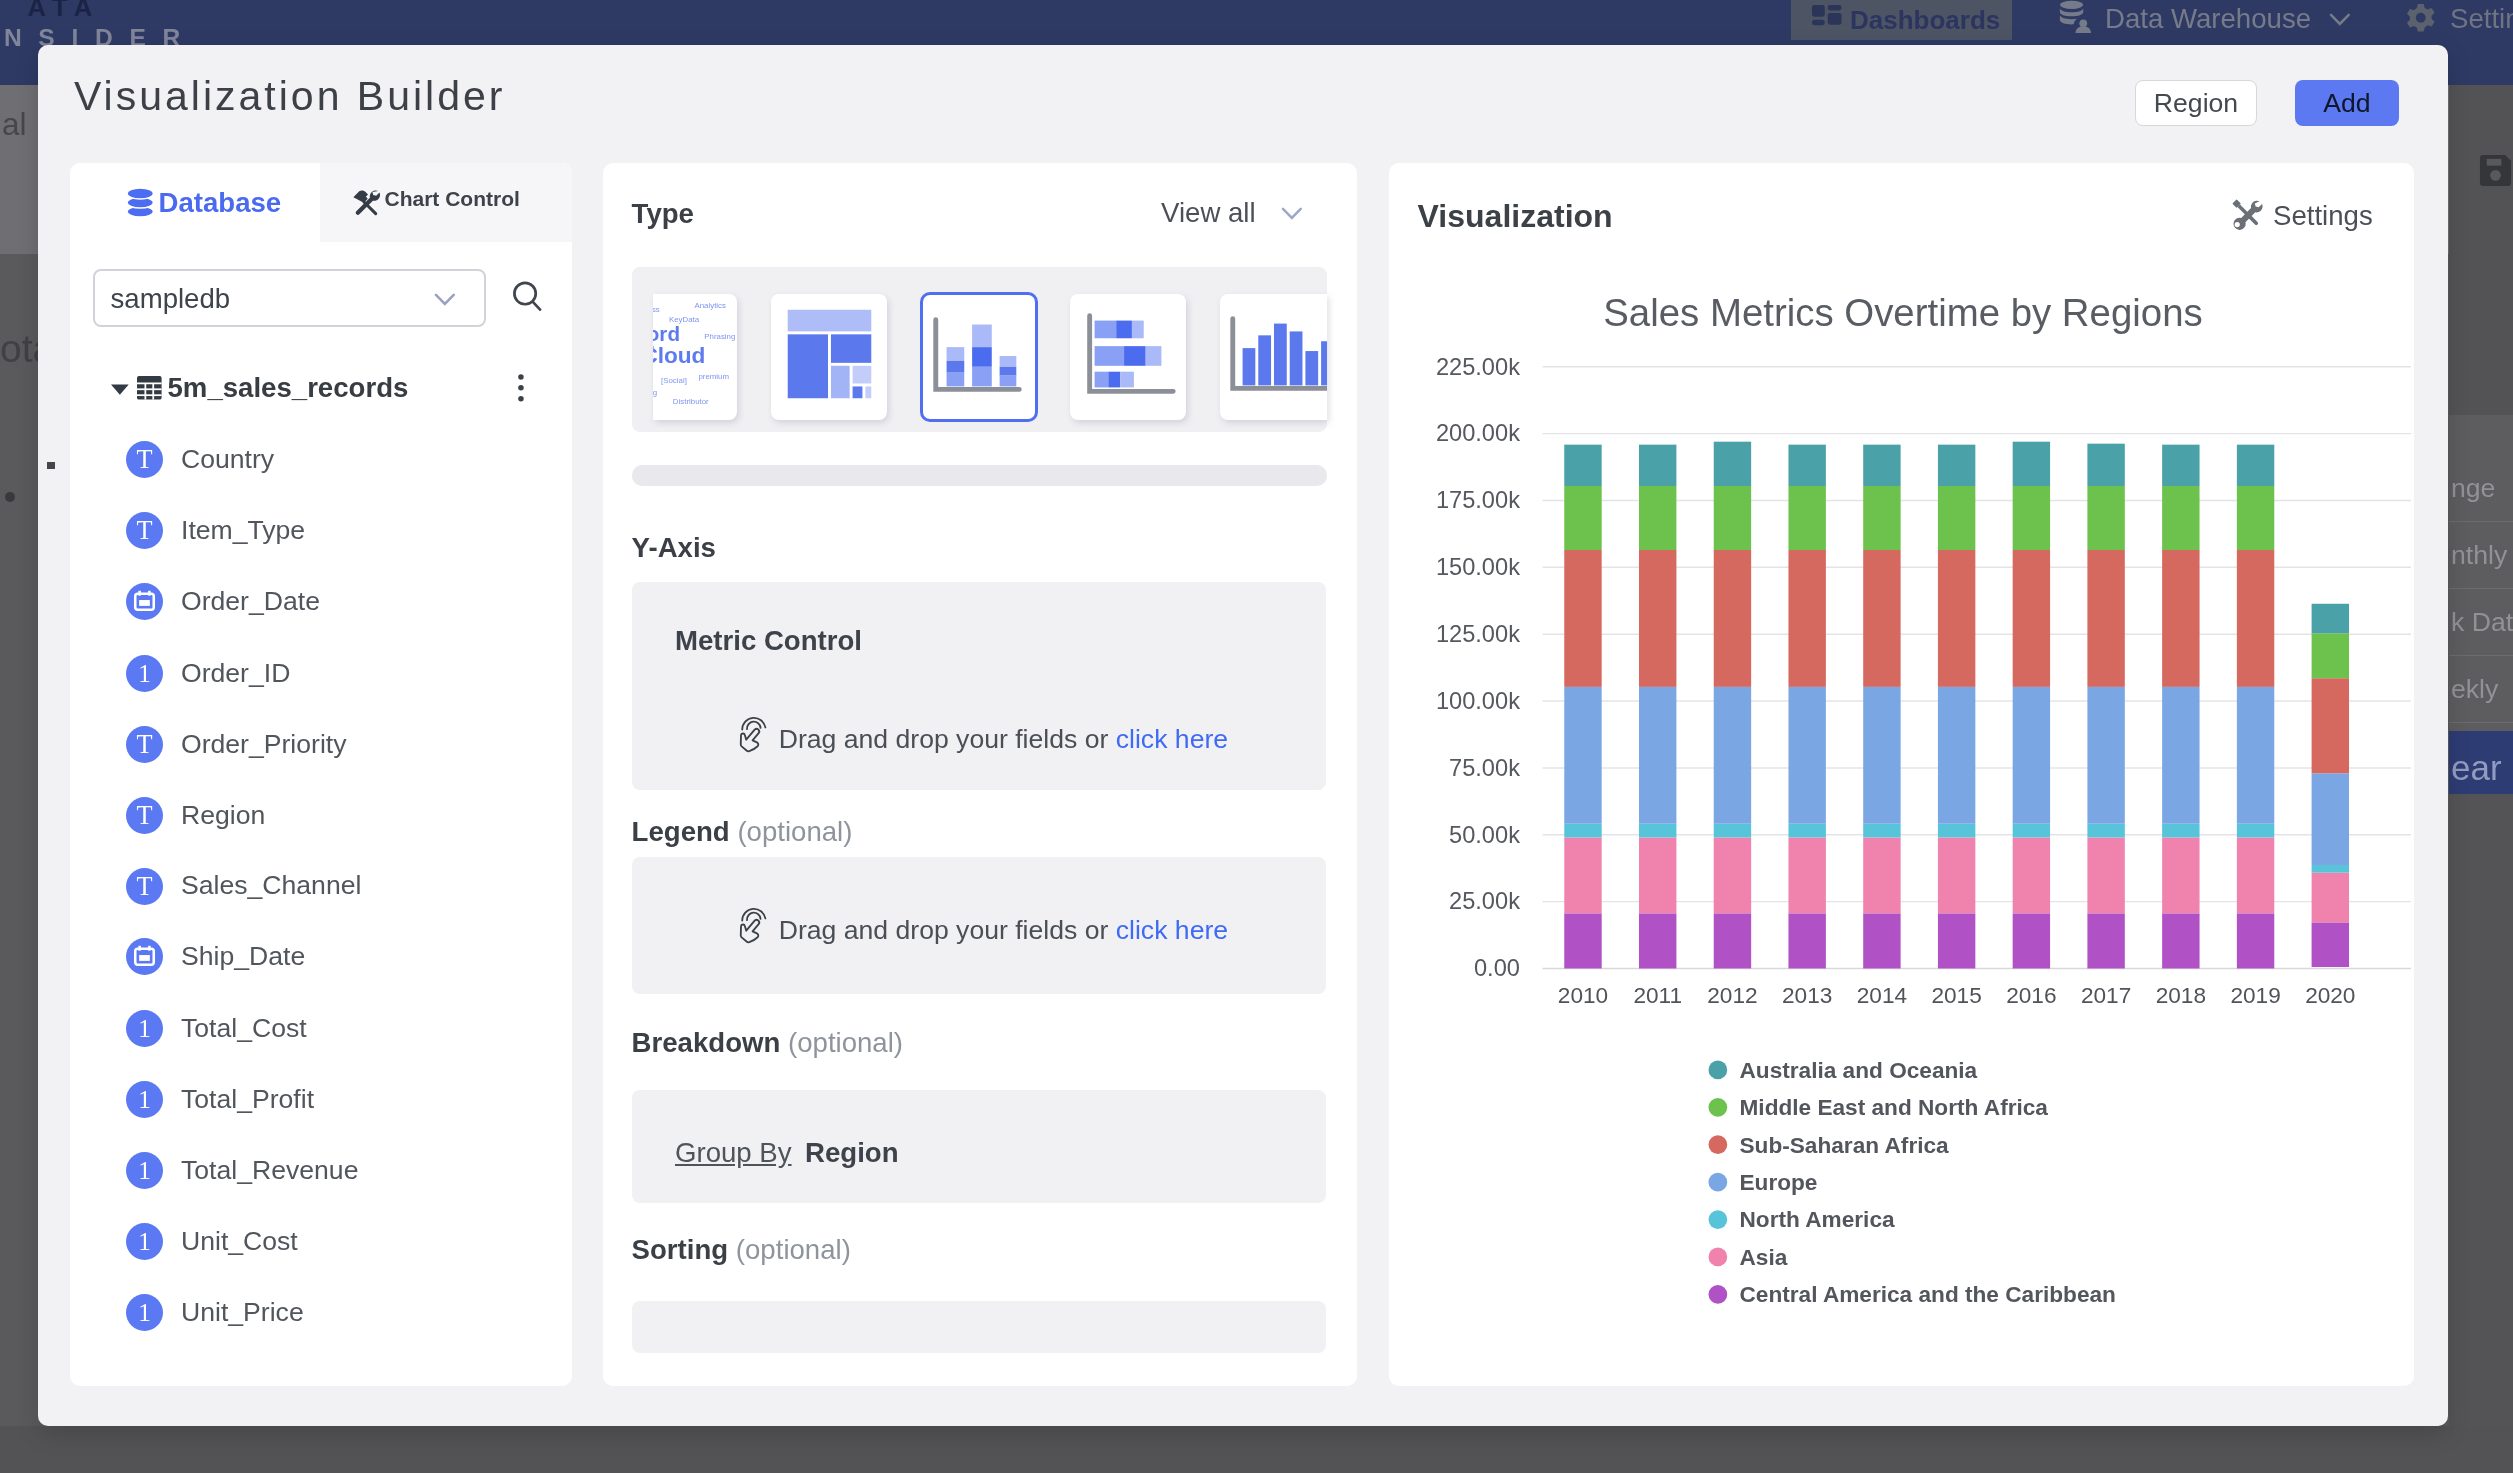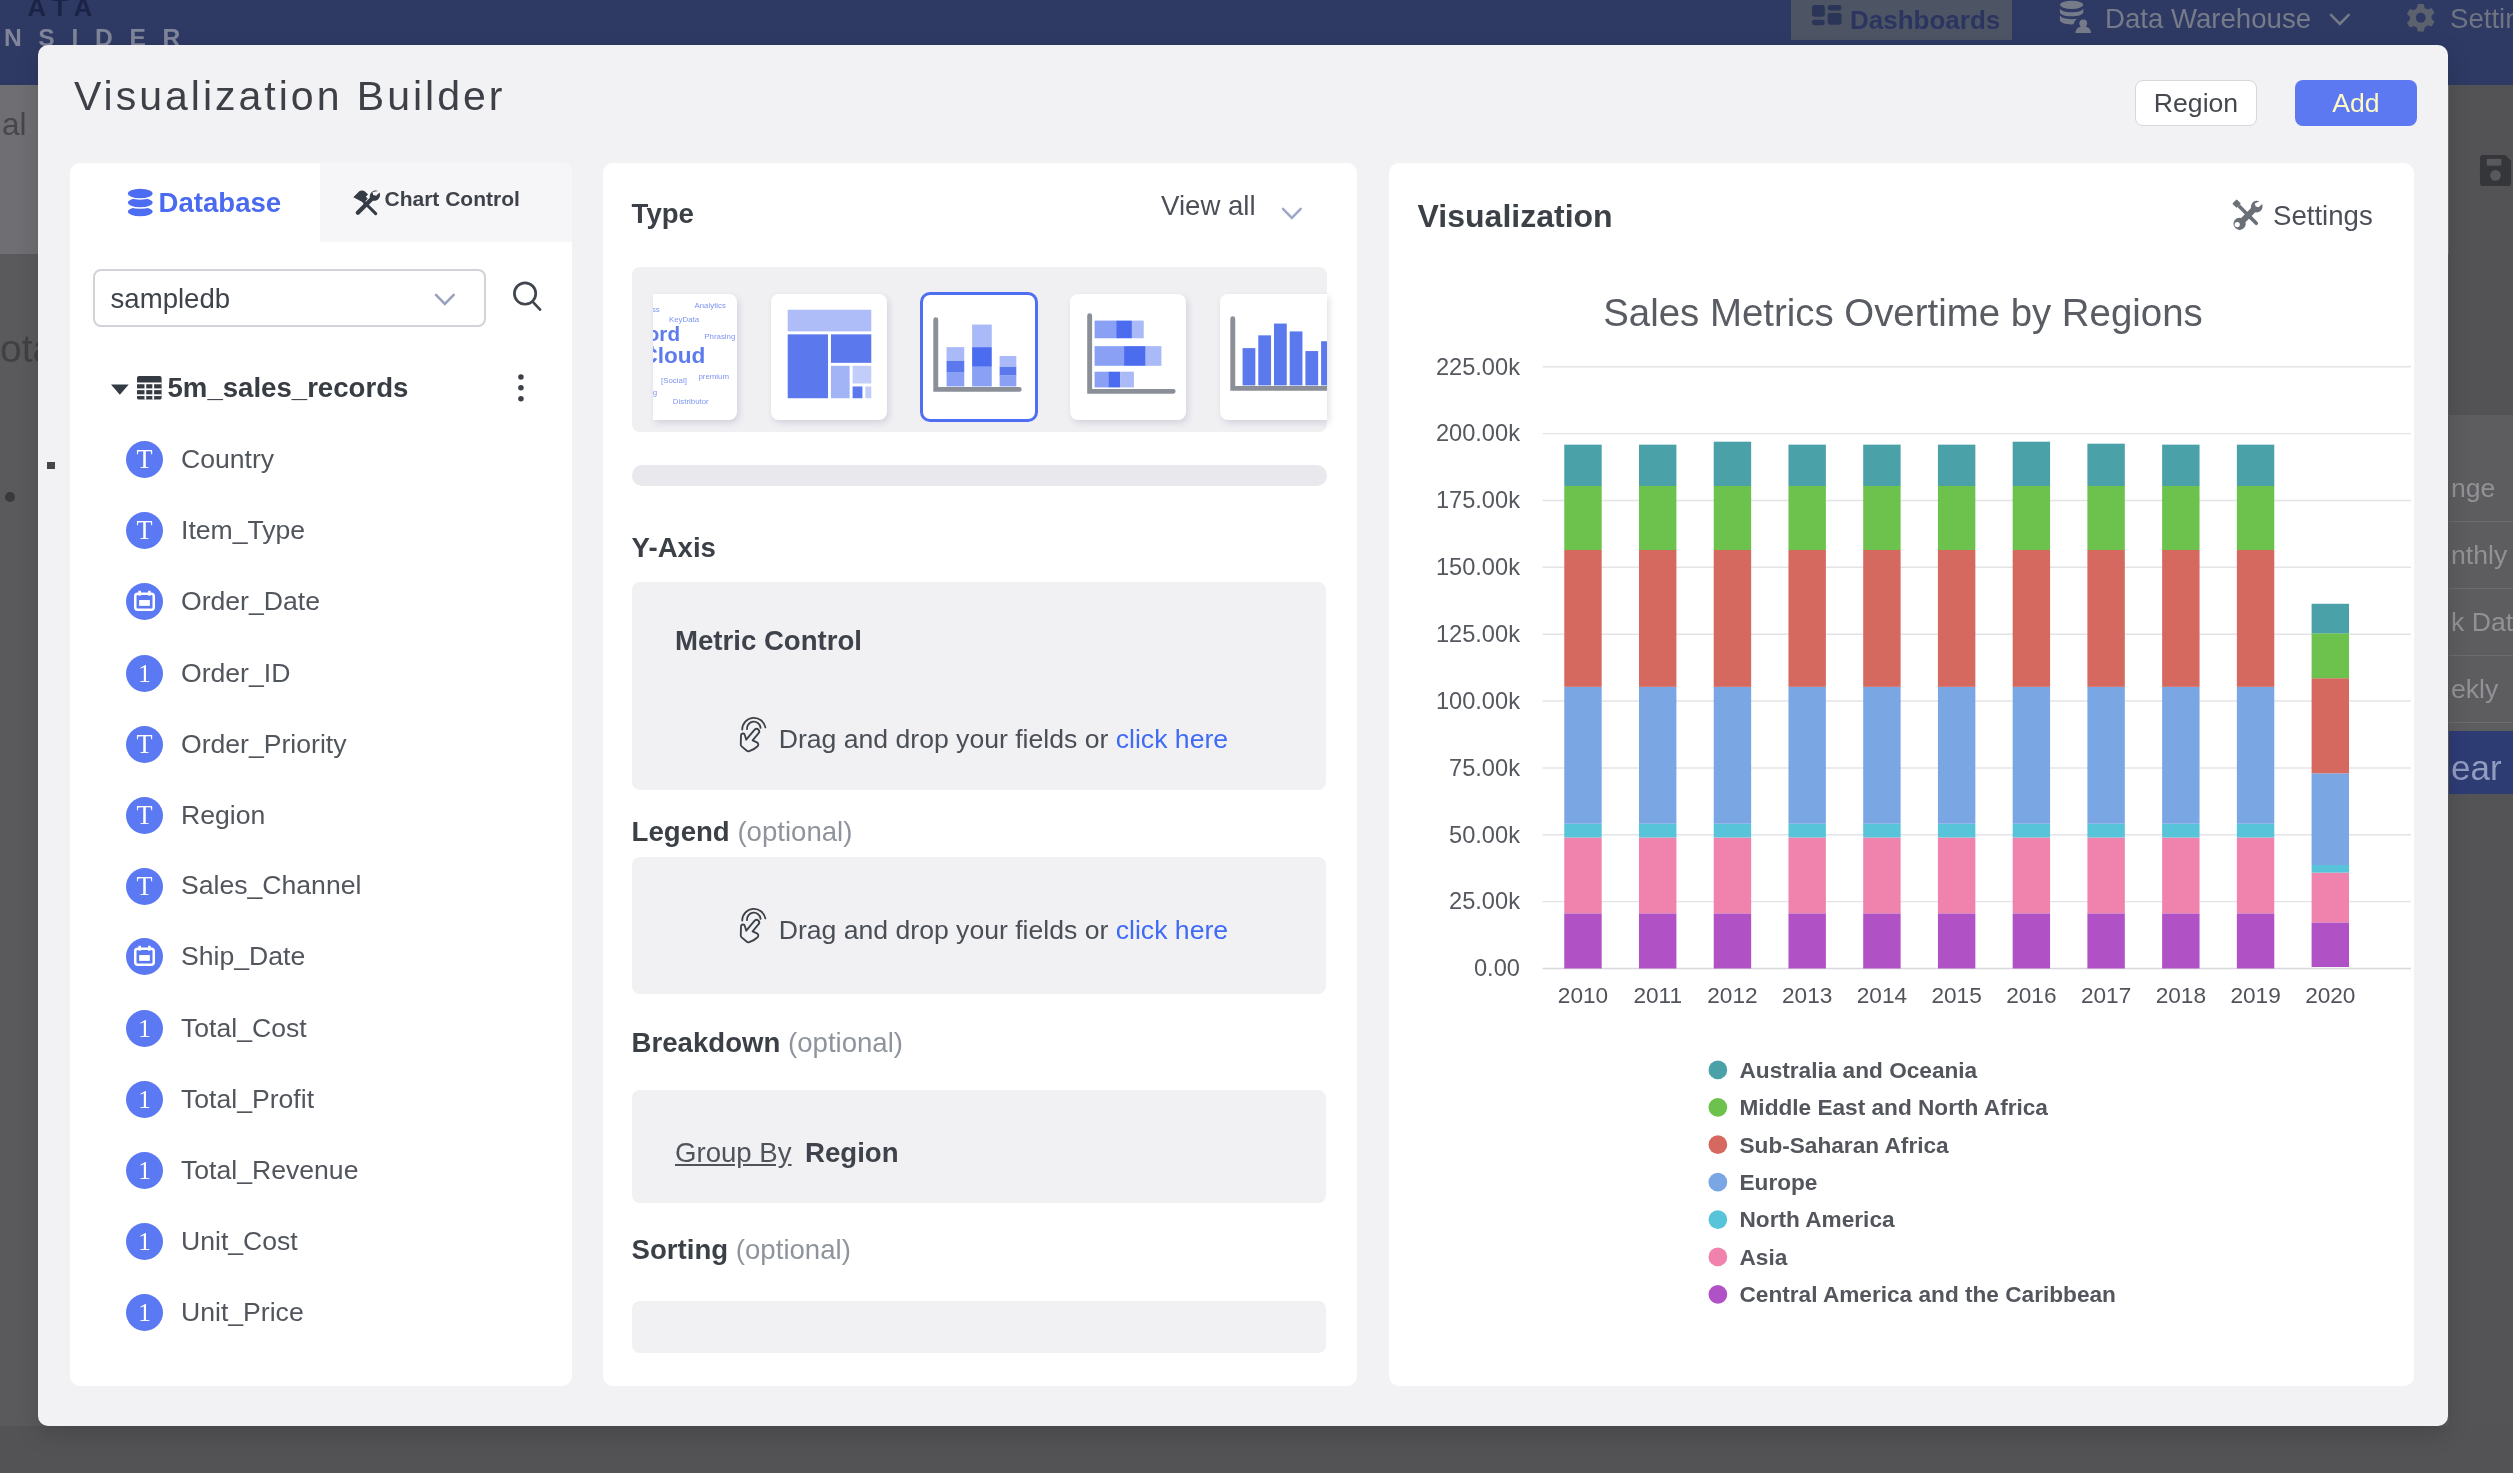--- a/index.html
+++ b/index.html
@@ -72,21 +72,21 @@
 <div class="abs" style="left:2449px;top:731px;width:65px;height:63px;background:#2e3c74"></div>
 <div class="abs" style="left:2451px;top:748px;font-size:35px;color:#929bc0">ear</div>
 <div class="abs" style="left:2449px;top:521px;width:65px;height:1px;background:#6c6c70"></div>
 <div class="abs" style="left:2449px;top:588px;width:65px;height:1px;background:#6c6c70"></div>
 <div class="abs" style="left:2449px;top:655px;width:65px;height:1px;background:#6c6c70"></div>
 <div class="abs" style="left:2449px;top:722px;width:65px;height:1px;background:#6c6c70"></div>
 
 <div class="abs" style="left:38px;top:45px;width:2410px;height:1381px;background:#f2f2f5;border-radius:9.9px;box-shadow:0 7.9px 23.6px rgba(0,0,0,.15)">
 <div class="abs" style="left:36px;top:27.6px;font-size:41px;letter-spacing:3px;color:#3d4147">Visualization Builder</div>
 <div class="abs" style="left:2097px;top:35px;width:122px;height:46px;background:#fff;border:1px solid #d7d7db;border-radius:7.9px;display:flex;align-items:center;justify-content:center;font-size:26.6px;color:#44484f">Region</div>
-<div class="abs" style="left:2257px;top:35px;width:122px;height:46px;background:#5c79f2;border-radius:7.9px;display:flex;align-items:center;justify-content:center;font-size:26.6px;color:#fef9c3">Add</div>
+<div class="abs" style="left:2257px;top:35px;width:104px;height:46px;background:#5c79f2;border-radius:7.9px;display:flex;align-items:center;justify-content:center;font-size:26.6px;color:#0f172a">Add</div>
 
 <div class="card" style="left:31.5px;top:118px;width:502px;height:1223px;overflow:hidden">
 <div class="abs" style="left:250px;top:0;width:252px;height:79px;background:#f6f6f8;border-top-right-radius:9.9px"></div>
 <div class="abs" style="left:55px;top:23.6px"><svg width="30.5" height="31.5" viewBox="0 0 31 32">
 <g fill="#4c6cf2" stroke="#fff" stroke-width="1.6">
 <ellipse cx="15.5" cy="25" rx="13.5" ry="5.6"></ellipse>
 <ellipse cx="15.5" cy="15.8" rx="13.5" ry="5.6"></ellipse>
 <ellipse cx="15.5" cy="6.6" rx="13.5" ry="5.6"></ellipse>
 </g>
         </svg></div>
@@ -197,21 +197,21 @@
         <text x="19" y="27.5" text-anchor="middle" font-size="26" fill="#fff" font-family="Liberation Serif,serif">1</text>
       </svg></div>
 <div class="abs ft" style="left:143px;top:1181px">Unit_Cost</div>
 <div class="abs" style="left:88px;top:1249px;width:37px;height:37px"><svg width="37" height="37" viewBox="0 0 38 38">
         <circle cx="19" cy="19" r="19" fill="#5b79f3"></circle>
         <text x="19" y="27.5" text-anchor="middle" font-size="26" fill="#fff" font-family="Liberation Serif,serif">1</text>
       </svg></div>
 <div class="abs ft" style="left:143px;top:1252px">Unit_Price</div>
 <div class="card" style="left:565px;top:118px;width:754px;height:1223px;overflow:hidden">
 <div class="abs h1" style="left:28.6px;top:35px">Type</div>
-<div class="abs" style="left:558px;top:27px;font-size:27.6px;color:#4b4f57">View all</div>
+<div class="abs" style="left:558px;top:34px;font-size:27.6px;color:#4b4f57">View all</div>
 <div class="abs" style="left:678px;top:43px"><svg width="21.7" height="12.8" viewBox="0 0 22 13">
           <path d="M2 2 L11.0 11 L20 2" fill="none" stroke="#a0a8c8" stroke-width="2.6" stroke-linecap="round"></path>
         </svg></div>
 <div class="abs" style="left:28.6px;top:104px;width:695px;height:165px;background:#f0f0f3;border-radius:7.9px"></div>
 <div class="abs" style="left:50px;top:131px;width:84px;height:126px;background:#fff;border-radius:0 7.9px 7.9px 0;box-shadow:2px 3px 5.9px rgba(80,80,120,.18);overflow:hidden"><svg width="83" height="120" viewBox="0 0 84 122" font-family="Liberation Sans,sans-serif">
 <g fill="#5d7bee" font-weight="bold">
 <text x="-26" y="48" font-size="21">Word</text>
 <text x="-12" y="70" font-size="23">Cloud</text>
           </g>
 <g fill="#7e95f2" font-size="8">

